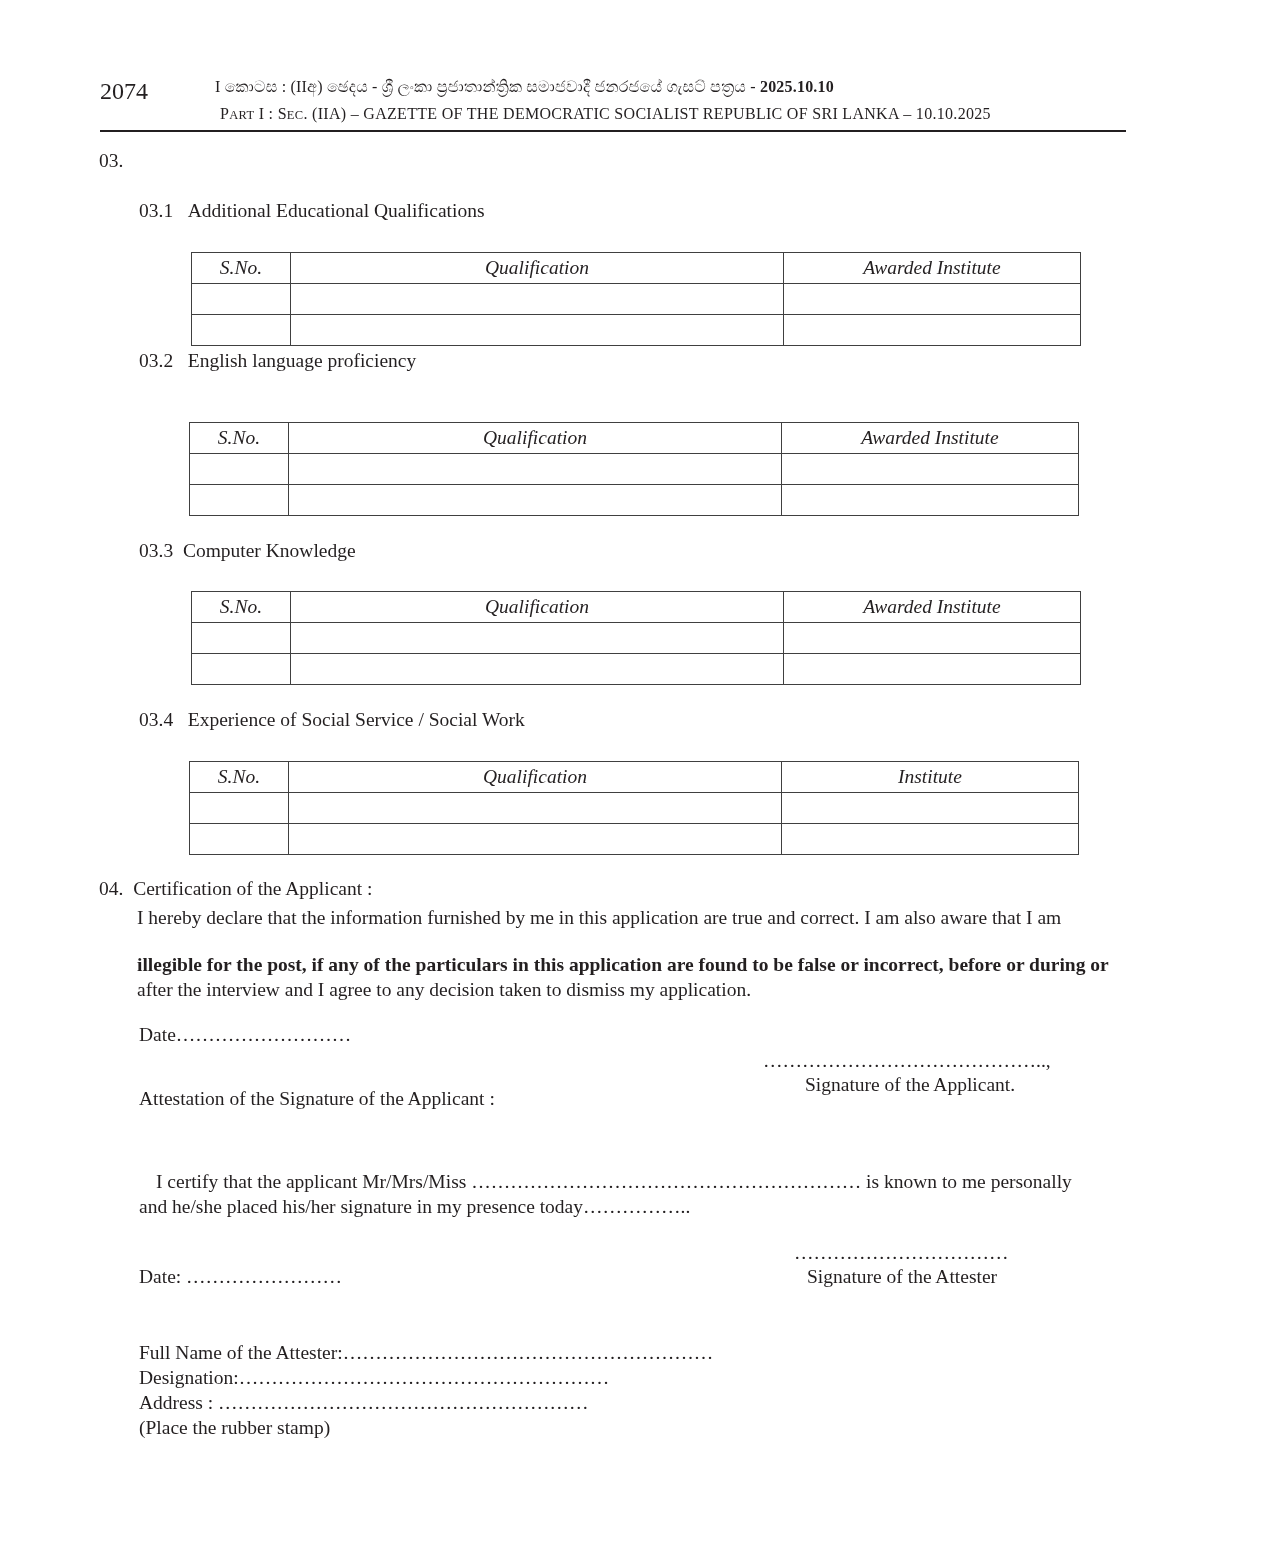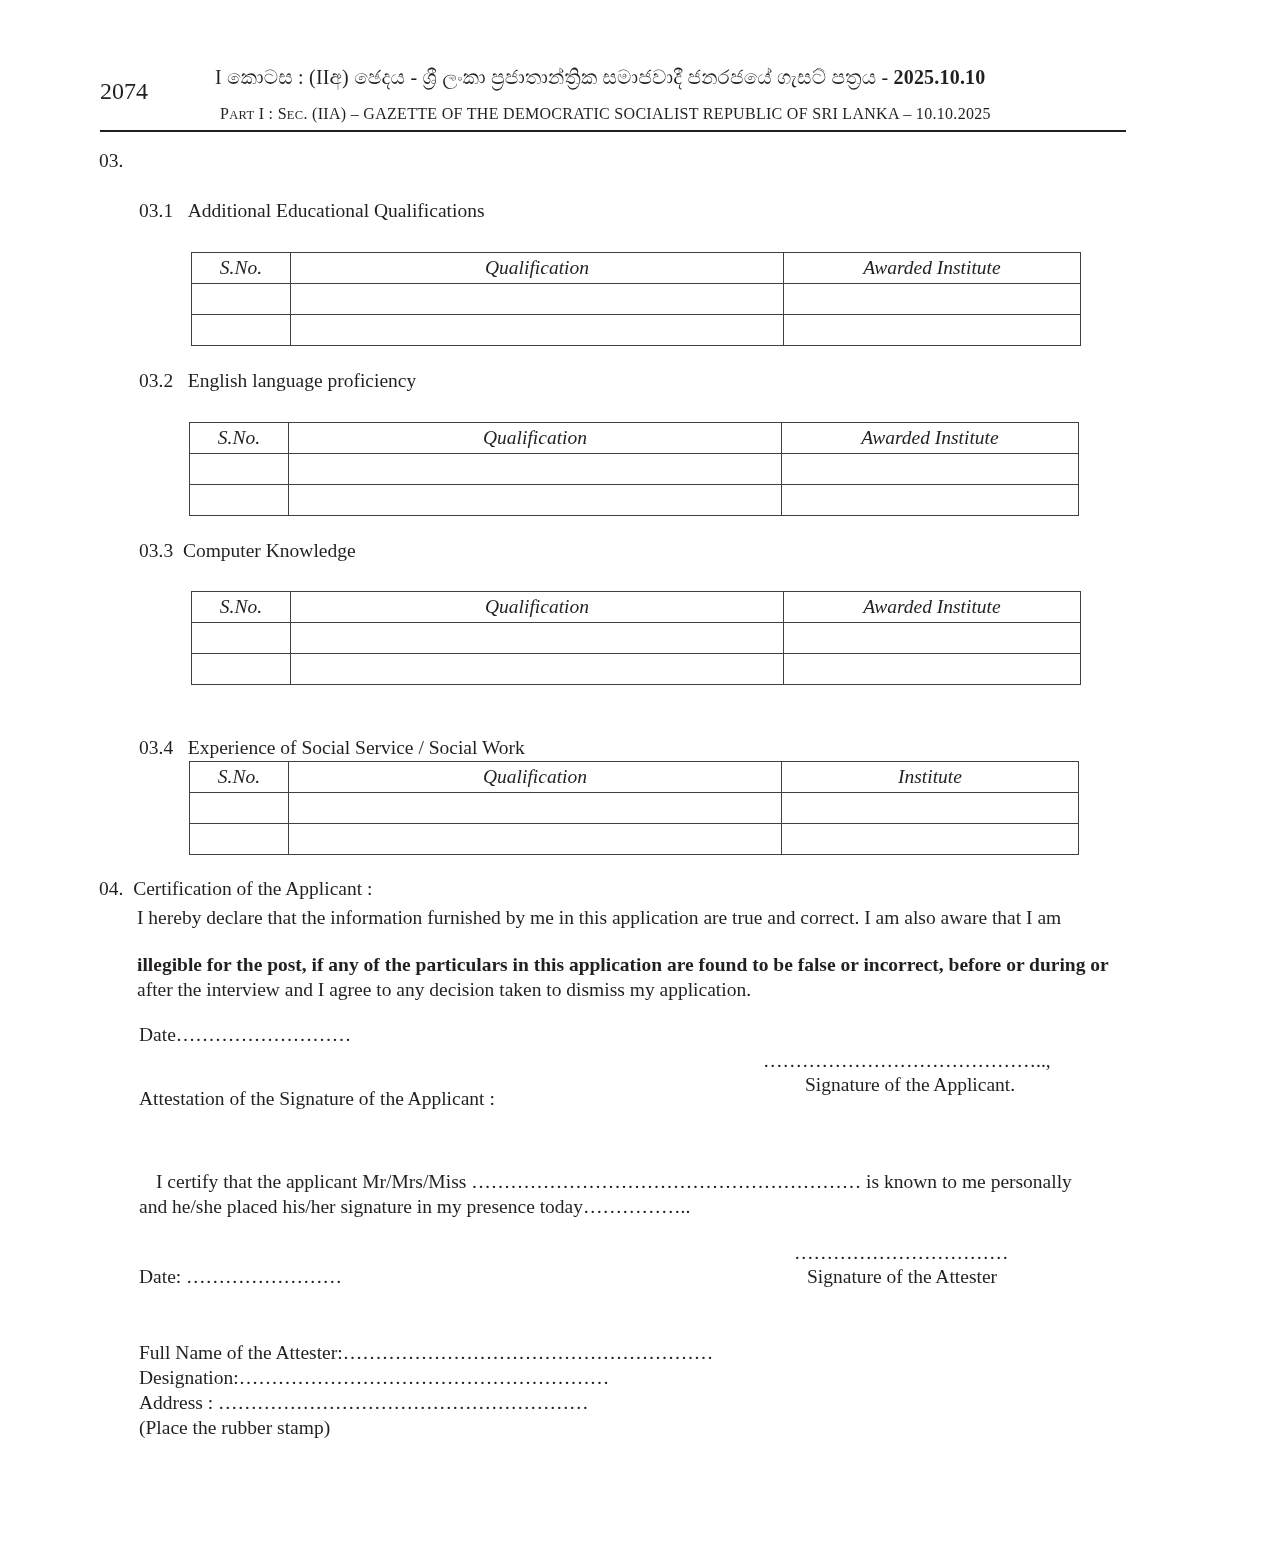--- a/index.html
+++ b/index.html
@@ -10,21 +10,21 @@
   body {
     width: 1275px;
     height: 1555px;
     position: relative;
     font-family: "Liberation Serif", "DejaVu Serif", serif;
     color: #231f20;
     overflow: hidden;
   }
   .abs { position: absolute; white-space: nowrap; }
   .page-number { left: 100px; top: 78px; font-size: 24px; }
-  .hdr-sinhala { left: 215px; top: 66px; font-size: 20px; letter-spacing: 0.2px; }
+  .hdr-sinhala { left: 215px; top: 78px; font-size: 16px; letter-spacing: 0.2px; }
   .hdr-sinhala b { font-weight: bold; }
   .hdr-english { left: 220px; top: 105px; font-size: 16px; letter-spacing: 0.3px; }
   .hdr-english .sc { font-size: 12.5px; }
   .hdr-rule { left: 100px; top: 130px; width: 1026px; height: 2px; background: #231f20; }
 
   .txt { font-size: 19.5px; }
 
   table.qtable {
     position: absolute;
     border-collapse: collapse;
@@ -72,21 +72,21 @@
     <td></td>
   </tr>
   <tr>
     <td></td>
     <td></td>
     <td></td>
   </tr>
 </tbody>
   </table>
 
-<div class="abs txt" style="left:139px; top:370px;">
+<div class="abs txt" style="left:139px; top:350px;">
   <span>03.2</span>&nbsp;&nbsp;&nbsp;<span>English language proficiency</span>
 </div>
 <table class="qtable" style="left:189px; top:422px;">
   <tbody>
       <tr>
     <th class="c1">S.No.</th>
     <th class="c2">Qualification</th>
     <th class="c3">Awarded Institute</th>
   </tr>
   <tr>
@@ -118,21 +118,21 @@
     <td></td>
   </tr>
   <tr>
     <td></td>
     <td></td>
     <td></td>
   </tr>
 </tbody>
   </table>
 
-<div class="abs txt" style="left:139px; top:709px;margin-top:28px;">
+<div class="abs txt" style="left:139px; top:709px;">
   <span>03.4</span>&nbsp;&nbsp;&nbsp;<span>Experience of Social Service / Social Work</span>
 </div>
 <table class="qtable" style="left:189px; top:761px;">
   <tbody>
       <tr>
     <th class="c1">S.No.</th>
     <th class="c2">Qualification</th>
     <th class="c3">Institute</th>
   </tr>
   <tr>

